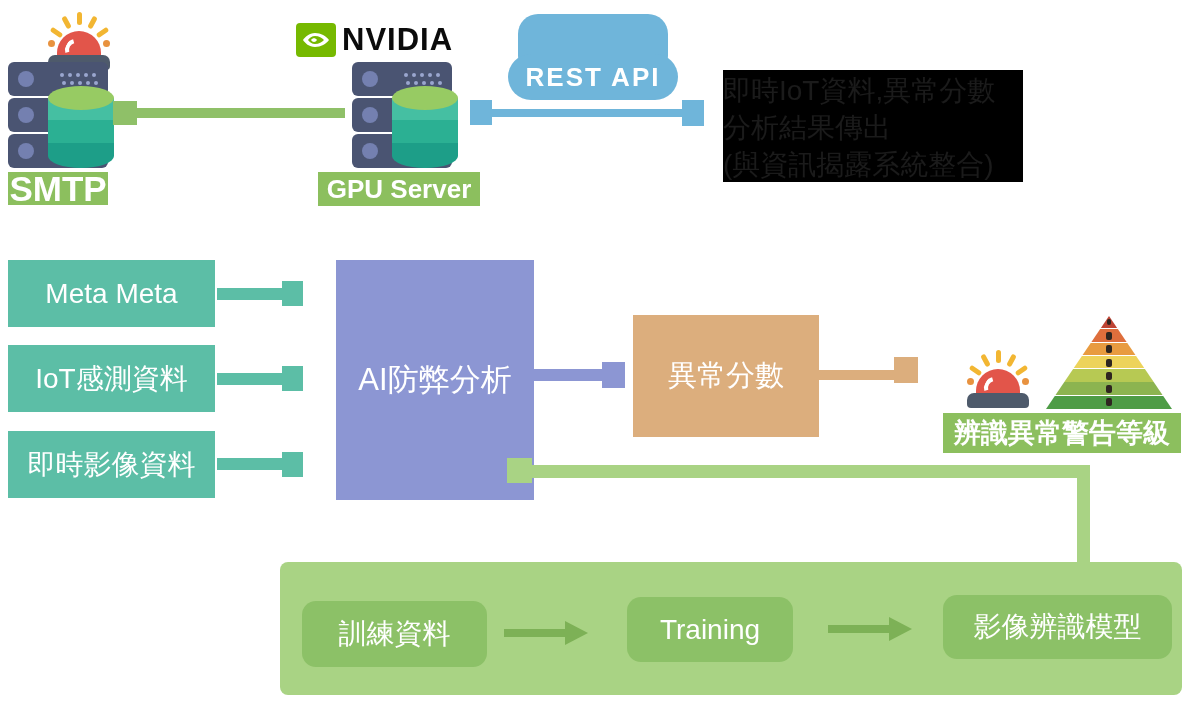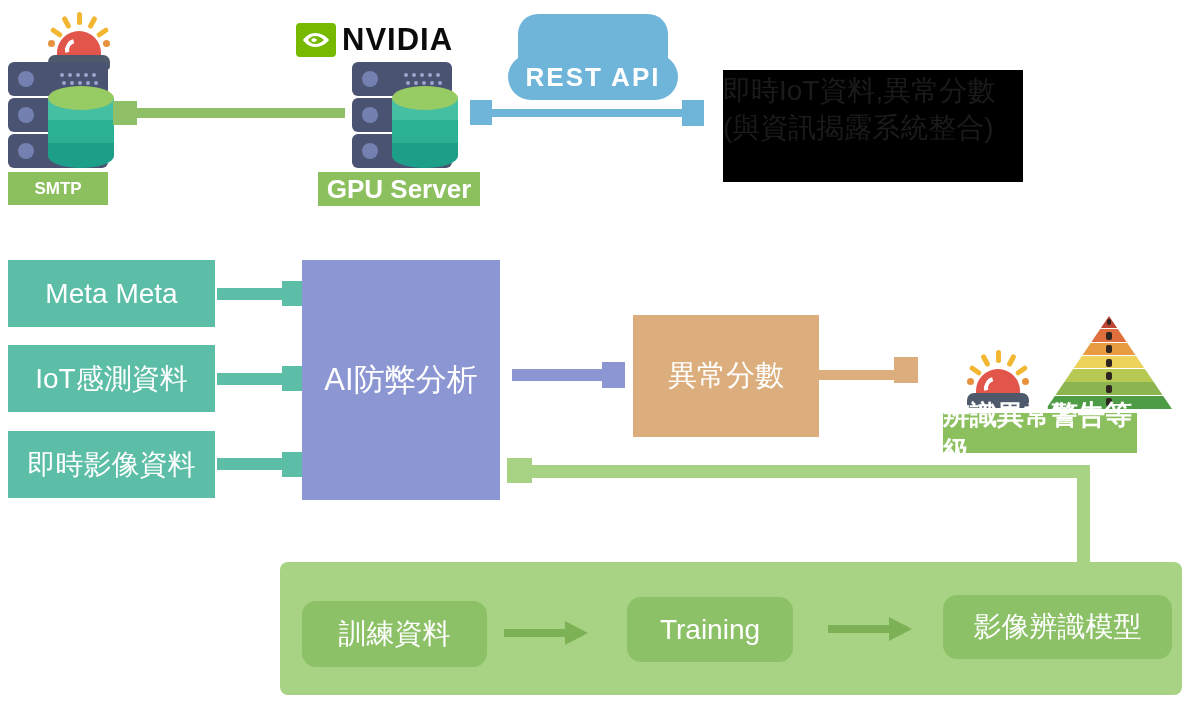--- a/index.html
+++ b/index.html
@@ -4,21 +4,21 @@
 <style>
   html,body{margin:0;padding:0;background:#fff;}
   #stage{
     position:relative;width:1198px;height:717px;background:#fff;overflow:hidden;
     font-family:"Liberation Sans","DejaVu Sans",sans-serif;
   }
   .abs{position:absolute;}
   
   .box{display:flex;align-items:center;justify-content:center;color:#fff;box-sizing:border-box;}
   .teal-box{background:var(--teal,#5CBEA6);font-size:28px;}
-  .ai-box{background:var(--purple,#8C96D3);font-size:31px;}
+  .ai-box{background:var(--purple,#8C96D3);font-size:31px;margin-left:34px;}
   .score-box{background:var(--orange,#DCAE7D);font-size:29px;}
   .label-green{background:var(--labelGreen,#8CBF5E);font-weight:700;}
   .round-green{background:var(--innerGreen,#8CC167);border-radius:14px;font-size:28px;}
   
   .hline{position:absolute;}
   .blk{position:absolute;}
   .tri-right{position:absolute;width:0;height:0;border-top:12px solid transparent;border-bottom:12px solid transparent;}
   
   .note{
     background:var(--noteBg,#000);color:var(--noteText,#1B1B1B);
@@ -86,21 +86,21 @@
         <div class="led"></div>
       </div>
     <div class="rack" style="top:72px;">
         <div class="led"></div>
       </div>
     <div class="cyl">
       <div class="cyl-body"></div>
       <div class="cyl-top"></div>
     </div>
   </div>
-  <div class="box label-green abs" style="left:8px;top:172px;width:100px;height:33px;font-size:17px;">SMTP</div>
+  <div class="box label-green abs" style="left:8px;top:172px;width:100px;height:33px;font-size:35px;">SMTP</div>
 
   <div class="blk" style="left:113px;top:101px;width:24px;height:24px;background:var(--topArrowGreen,#8FC068);"></div>
   <div class="hline" style="left:135px;top:108px;width:210px;height:10px;background:var(--topArrowGreen,#8FC068);"></div>
 
   <div class="nv-wrap abs" style="left:296px;top:22px;">
     <div class="nv-eye">
       <svg width="28" height="24" viewBox="0 0 28 24">
         <path d="M13 5 C7 5 3 9 1 12 C3 15 7 19 13 19 C19 19 24 16 27 12 C24 8 19 5 13 5 Z M13 8 C17 8 20 10 22 12 C20 14 17 16 13 16 C10 16 7.5 14.3 6 12 C7.5 9.7 10 8 13 8 Z" fill="#fff"></path>
         <path d="M9 12 C10.5 9.5 13.5 9.5 15 12 C13.5 14.5 10.5 14.5 9 12 Z" fill="#fff"></path>
       </svg>
@@ -129,20 +129,21 @@
   <div class="hline" style="left:490px;top:109px;width:195px;height:8px;background:var(--blue,#6FB5DA);"></div>
   <div class="blk" style="left:682px;top:100px;width:22px;height:26px;background:var(--blue,#6FB5DA);"></div>
 
   <div class="abs" style="left:508px;top:14px;width:170px;height:86px;">
     <div class="cloud-top"></div>
     <div class="cloud-band">REST API</div>
   </div>
 
   <div class="note abs" style="left:723px;top:70px;width:300px;height:110px;padding-top:2px;">
     <div>即時IoT資料,異常分數</div>
+    <div>分析結果傳出</div>
     <div>(與資訊揭露系統整合)</div>
   </div>
 
   <div class="box teal-box abs" style="left:8px;top:260px;width:207px;height:67px;">Meta Meta</div>
   <div class="box teal-box abs" style="left:8px;top:345px;width:207px;height:67px;">IoT感測資料</div>
   <div class="box teal-box abs" style="left:8px;top:431px;width:207px;height:67px;">即時影像資料</div>
 
   <div class="hline" style="left:217px;top:288px;width:67px;height:12px;background:var(--teal,#5CBEA6);"></div>
   <div class="blk" style="left:282px;top:281px;width:21px;height:25px;background:var(--teal,#5CBEA6);"></div>
   <div class="hline" style="left:217px;top:373px;width:67px;height:12px;background:var(--teal,#5CBEA6);"></div>
@@ -177,21 +178,21 @@
   <div class="pyramid abs" id="pyramid" style="left: 1046px; top: 316px; width: 126px; height: 93px; background: linear-gradient(rgb(190, 68, 52) 0%, rgb(190, 68, 52) 13.39%, rgb(255, 255, 255) 13.39%, rgb(255, 255, 255) 14.29%, rgb(222, 110, 60) 14.29%, rgb(222, 110, 60) 27.67%, rgb(255, 255, 255) 27.67%, rgb(255, 255, 255) 28.57%, rgb(232, 155, 64) 28.57%, rgb(232, 155, 64) 41.96%, rgb(255, 255, 255) 41.96%, rgb(255, 255, 255) 42.86%, rgb(237, 211, 91) 42.86%, rgb(237, 211, 91) 56.24%, rgb(255, 255, 255) 56.24%, rgb(255, 255, 255) 57.14%, rgb(183, 201, 83) 57.14%, rgb(183, 201, 83) 70.53%, rgb(255, 255, 255) 70.53%, rgb(255, 255, 255) 71.43%, rgb(140, 180, 80) 71.43%, rgb(140, 180, 80) 84.81%, rgb(255, 255, 255) 84.81%, rgb(255, 255, 255) 85.71%, rgb(78, 156, 70) 85.71%, rgb(78, 156, 70) 99.1%);">
     <div class="pyr-dot" style="top:3px;width:4px;height:6px;"></div>
     <div class="pyr-dot" style="top:16px;"></div>
     <div class="pyr-dot" style="top:29px;"></div>
     <div class="pyr-dot" style="top:43px;"></div>
     <div class="pyr-dot" style="top:56px;"></div>
     <div class="pyr-dot" style="top:69px;"></div>
     <div class="pyr-dot" style="top:82px;"></div>
   </div>
 
-  <div class="box label-green abs" style="left:943px;top:413px;width:194px;height:40px;font-size:27px;">辨識異常警告等級</div>
+  <div class="box label-green abs" style="left:943px;top:413px;width:238px;height:40px;font-size:27px;">辨識異常警告等級</div>
 
   <div class="blk" style="left:507px;top:458px;width:25px;height:25px;background:var(--containerGreen,#A9D384);"></div>
   <div class="hline" style="left:530px;top:465px;width:560px;height:13px;background:var(--containerGreen,#A9D384);"></div>
   <div class="hline" style="left:1077px;top:466px;width:13px;height:96px;background:var(--containerGreen,#A9D384);"></div>
 
   <div class="container-green abs" style="left:280px;top:562px;width:902px;height:133px;"></div>
 
   <div class="box round-green abs" style="left:302px;top:601px;width:185px;height:66px;">訓練資料</div>
 
   <div class="hline" style="left:504px;top:629px;width:62px;height:8px;background:var(--bottomArrowGreen,#7DB156);"></div>

